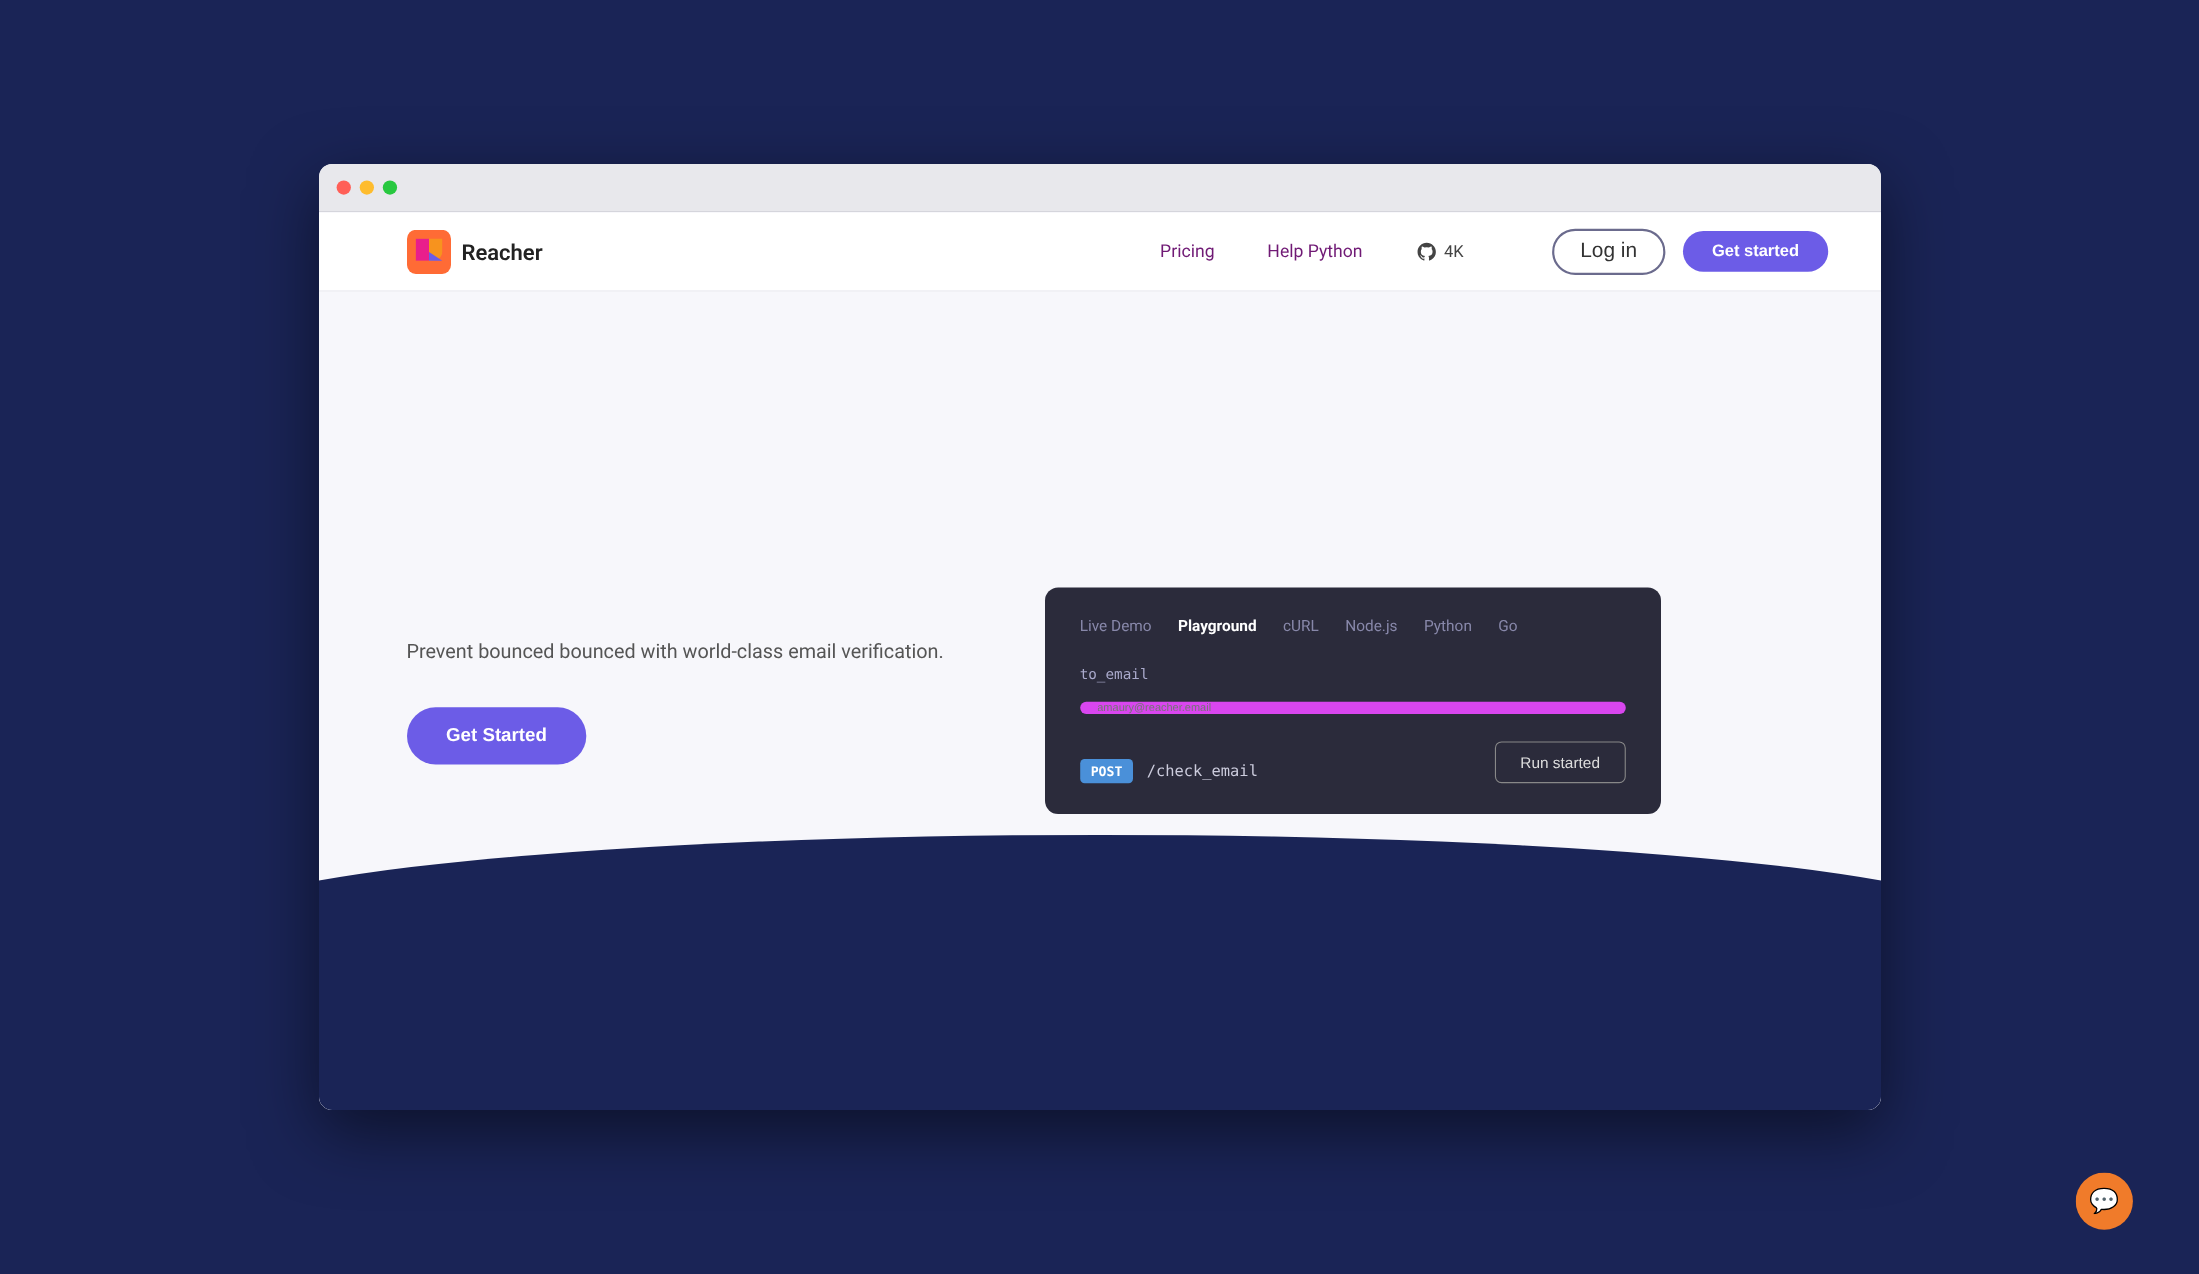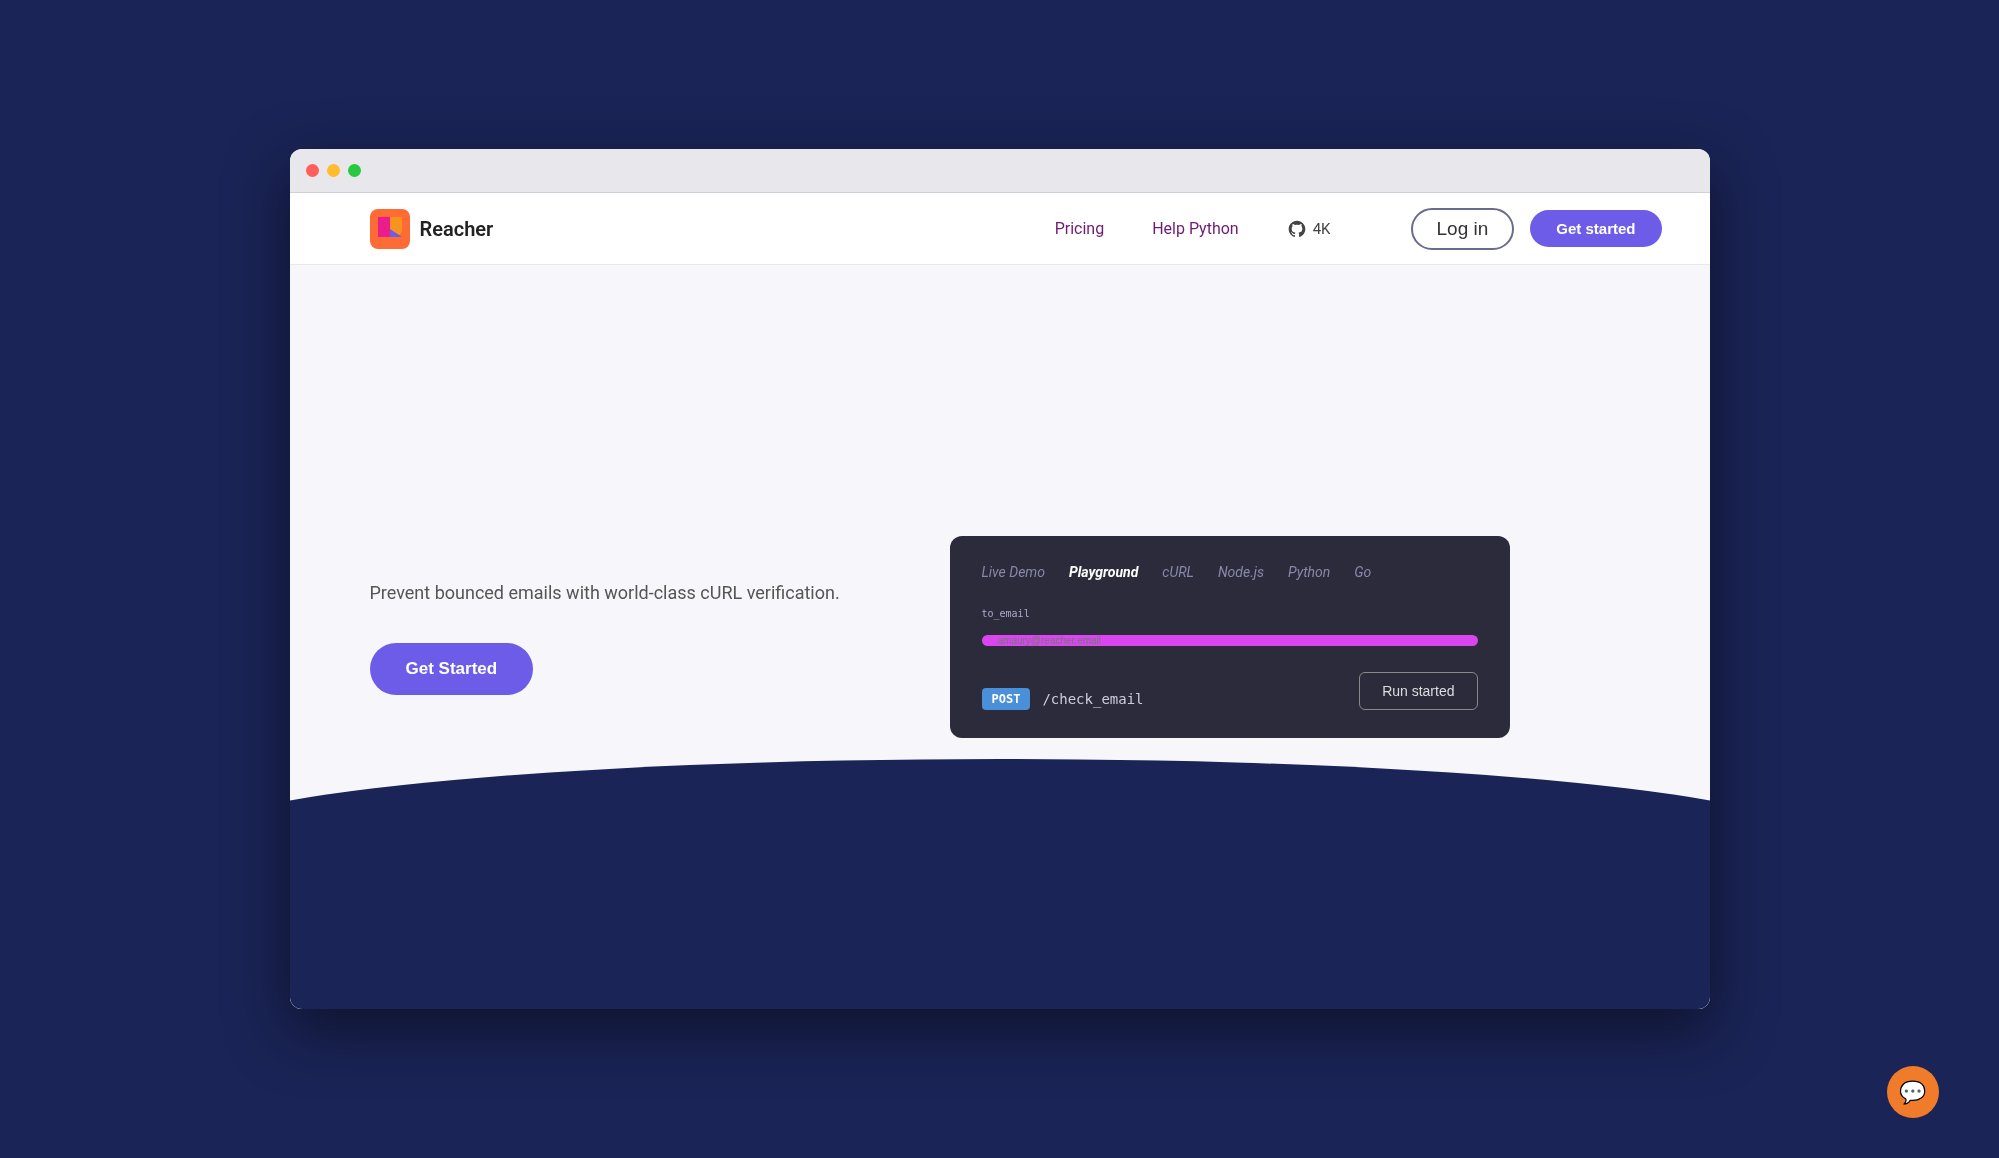--- a/index.html
+++ b/index.html
@@ -200,21 +200,20 @@
       position: relative;
       z-index: 2;
       margin-left: 60px;
     }
 
     .demo-tabs {
       display: flex;
       align-items: center;
       gap: 24px;
       margin-bottom: 28px;
-      font-style: italic;
     }
 
     .demo-tab {
       font-size: 14px;
       color: #8888aa;
       cursor: pointer;
     }
 
     .demo-tab.active {
       color: #ffffff;
@@ -223,21 +222,21 @@
 
     .demo-tab.live {
       color: #8888aa;
     }
 
     .form-group {
       margin-bottom: 24px;
     }
 
     .form-label {
-      font-size: 10px;
+      font-size: 13px;
       color: #aaaacc;
       margin-bottom: 10px;
       display: block;
       font-family: monospace;
     }
 
     .form-input {
       width: 100%;
       padding: 0 16px;
       background: #d946ef;
@@ -351,21 +350,21 @@
       </div>
 
       <div class="nav-actions">
         <button class="btn-login">Log in</button>
         <button class="btn-get-started-nav">Get started</button>
       </div>
     </nav>
 
     <div class="hero">
       <div class="hero-text">
-        <p class="hero-subtitle">Prevent bounced emails with world-class cURL verification.</p>
+        <p class="hero-subtitle">Prevent bounced bounced with world-class email verification.</p>
         <button class="btn-get-started-hero">Get Started</button>
       </div>
 
       <div class="demo-card">
         <div class="demo-tabs">
           <span class="demo-tab live">Live Demo</span>
           <span class="demo-tab active">Playground</span>
           <span class="demo-tab">cURL</span>
           <span class="demo-tab">Node.js</span>
           <span class="demo-tab">Python</span>

